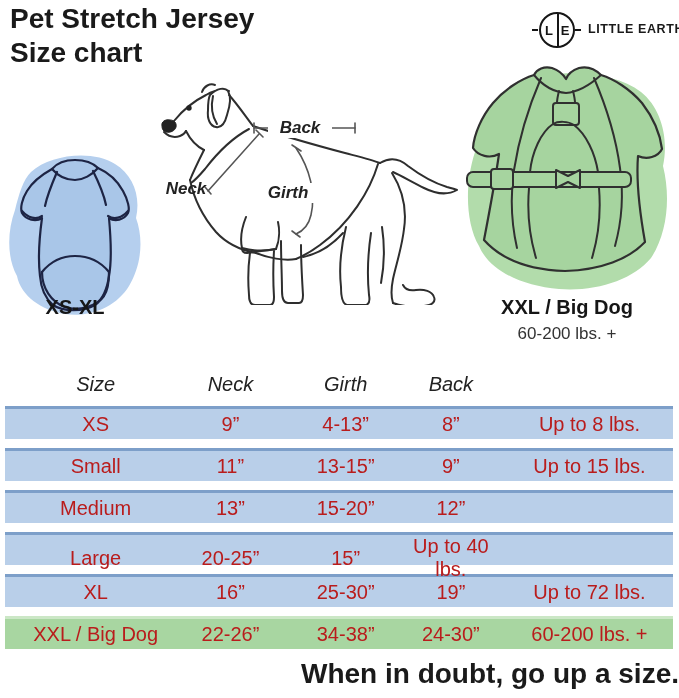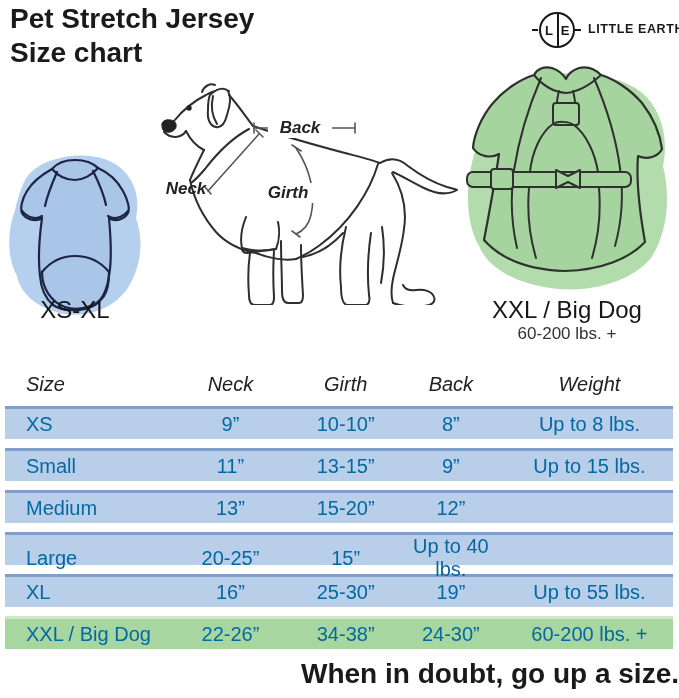--- a/index.html
+++ b/index.html
@@ -14,35 +14,35 @@
   .logo-circle{position:absolute;left:9px;top:4px;width:32px;height:32px;border:2px solid #161616;border-radius:50%;display:flex;align-items:center;justify-content:center;}
   .logo-circle .bar{position:absolute;left:50%;top:0;bottom:0;width:1.5px;background:#161616;}
   .logo-letter{font-size:13px;font-weight:bold;color:#161616;width:50%;text-align:center;}
   .logo-tick{position:absolute;top:21px;width:6px;height:2px;background:#161616;}
   .tick-l{left:2px;} .tick-r{left:45px;}
   .brand-name{position:absolute;left:58px;top:14px;font-size:12.5px;font-weight:bold;letter-spacing:0.6px;color:#1a1a1a;white-space:nowrap;}
 
   
   .illus{position:absolute;}
   svg{display:block;}
-  .shirt-label{position:absolute;text-align:center;font-weight:normal;font-size:24px;color:#161616;}
+  .shirt-label{position:absolute;text-align:center;font-weight:bold;font-size:20px;color:#161616;}
   .shirt-sublabel{position:absolute;text-align:center;font-size:17px;color:#333;}
   .measure-label{position:absolute;text-align:center;font-style:italic;font-weight:600;font-size:17px;color:#222;}
   .measure-label.bg{background:#fff;}
 
   
   .size-table{position:absolute;left:5px;top:364px;width:668px;}
   .thead,.trow{display:grid;grid-template-columns:24% 19.5% 15% 16.5% 25%;align-items:center;}
   .thead{height:40px;margin-bottom:2px;}
   .th{font-style:italic;font-size:20px;color:#222;}
   .trow{height:33px;box-sizing:border-box;margin-bottom:9px;}
   .band-blue{background:var(--row-blue,#b9cfe9);border-top:3px solid var(--row-blue-border,#7d9fc9);}
   .band-green{background:var(--row-green,#a8d6a1);border-top:3px solid var(--row-green-border,#cbe7c6);}
-  .td{font-size:20px;color:#0369a1;}
-  .c0{text-align:left;padding-left:21px;}
+  .td{font-size:20px;color:#b91c1c;}
+  .c0{text-align:center;padding-left:21px;}
   .c1,.c2,.c3,.c4{text-align:center;}
 
   
   .footer-note{position:absolute;left:0;top:658px;width:679px;text-align:right;font-size:28px;font-weight:bold;color:#1a1a1a;}
 </style>
 </head>
 <body>
 
 <div class="canvas">
 
@@ -154,27 +154,26 @@
   </div>
   <div class="shirt-label" style="left:455px;top:296px;width:224px;">XXL / Big Dog</div>
   <div class="shirt-sublabel" style="left:455px;top:324px;width:224px;">60-200 lbs. +</div>
 
   <div class="size-table">
     <div class="thead">
         <div class="th c0">Size</div>
         <div class="th c1">Neck</div>
         <div class="th c2">Girth</div>
         <div class="th c3">Back</div>
-        <div class="th c4">Weight</div>
       </div>
     <div>
         <div class="trow band-blue">
           <div class="td c0">XS</div>
           <div class="td c1">9”</div>
-          <div class="td c2">10-10”</div>
+          <div class="td c2">4-13”</div>
           <div class="td c3">8”</div>
           <div class="td c4">Up to 8 lbs.</div>
         </div>
         <div class="trow band-blue">
           <div class="td c0">Small</div>
           <div class="td c1">11”</div>
           <div class="td c2">13-15”</div>
           <div class="td c3">9”</div>
           <div class="td c4">Up to 15 lbs.</div>
         </div>
@@ -188,21 +187,21 @@
           <div class="td c0">Large</div>
           <div class="td c2">20-25”</div>
           <div class="td c3">15”</div>
           <div class="td c4">Up to 40 lbs.</div>
         </div>
         <div class="trow band-blue">
           <div class="td c0">XL</div>
           <div class="td c1">16”</div>
           <div class="td c2">25-30”</div>
           <div class="td c3">19”</div>
-          <div class="td c4">Up to 55 lbs.</div>
+          <div class="td c4">Up to 72 lbs.</div>
         </div>
         <div class="trow band-green">
           <div class="td c0">XXL / Big Dog</div>
           <div class="td c1">22-26”</div>
           <div class="td c2">34-38”</div>
           <div class="td c3">24-30”</div>
           <div class="td c4">60-200 lbs. +</div>
         </div>
       </div>
   </div>

